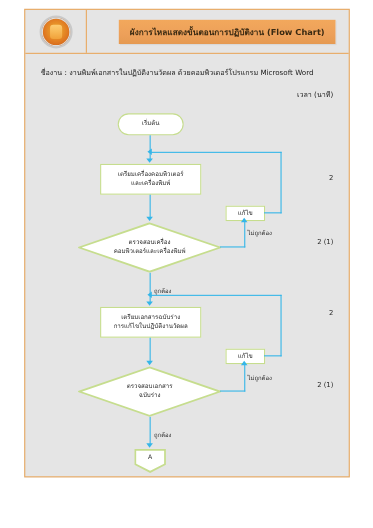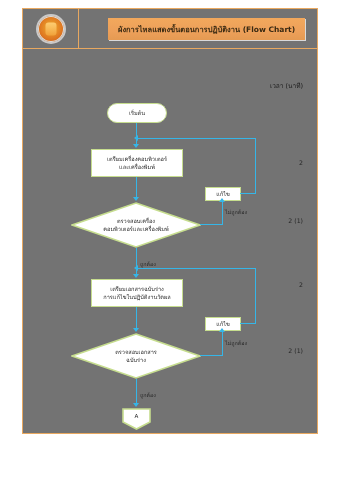--- a/index.html
+++ b/index.html
@@ -4,21 +4,21 @@
 <style>
   html,body{margin:0;padding:0;background:#ffffff;}
   body{
     width:339px;height:480px;overflow:hidden;position:relative;
     font-family:"DejaVu Sans","Liberation Sans",sans-serif;
     color:#1a1a1a;
   }
   
   #page{
     position:absolute;left:22px;top:8px;width:296px;height:426px;
-    border:1.5px solid #e8a860;background:#737373;box-sizing:border-box;
+    border:1.5px solid #e8a860;background:#e5e5e5;box-sizing:border-box;
   }
   
   #header-band{
     position:absolute;left:0;top:0;width:100%;height:40px;
     box-sizing:border-box;border-bottom:1.5px solid #e8a860;
   }
   #logo-cell{
     position:absolute;left:0;top:0;width:55px;height:100%;
     border-right:1.5px solid #e8a860;
     display:flex;align-items:center;justify-content:center;
@@ -96,20 +96,21 @@
 
   <div id="header-band">
     <div id="logo-cell">
       <div id="seal"></div>
     </div>
     <div id="title-cell">
       <div id="title-plate">ผังการไหลแสดงขั้นตอนการปฏิบัติงาน  (Flow Chart)</div>
     </div>
   </div>
 
+  <div id="subtitle">ชื่องาน : งานพิมพ์เอกสารในปฏิบัติงานวัดผล ด้วยคอมพิวเตอร์โปรแกรม Microsoft Word</div>
   <div id="time-header">เวลา  (นาที)</div>
 
   <div id="flow">
 
     <div class="node terminal" style="left:84px;top:94px;width:60px;height:20px;">
       <span>เริ่มต้น</span>
     </div>
 
     <div class="ln vl" style="left:113px;top:114px;height:23px;"></div>
     <div class="arrow-d" style="left:110px;top:135px;"></div>

